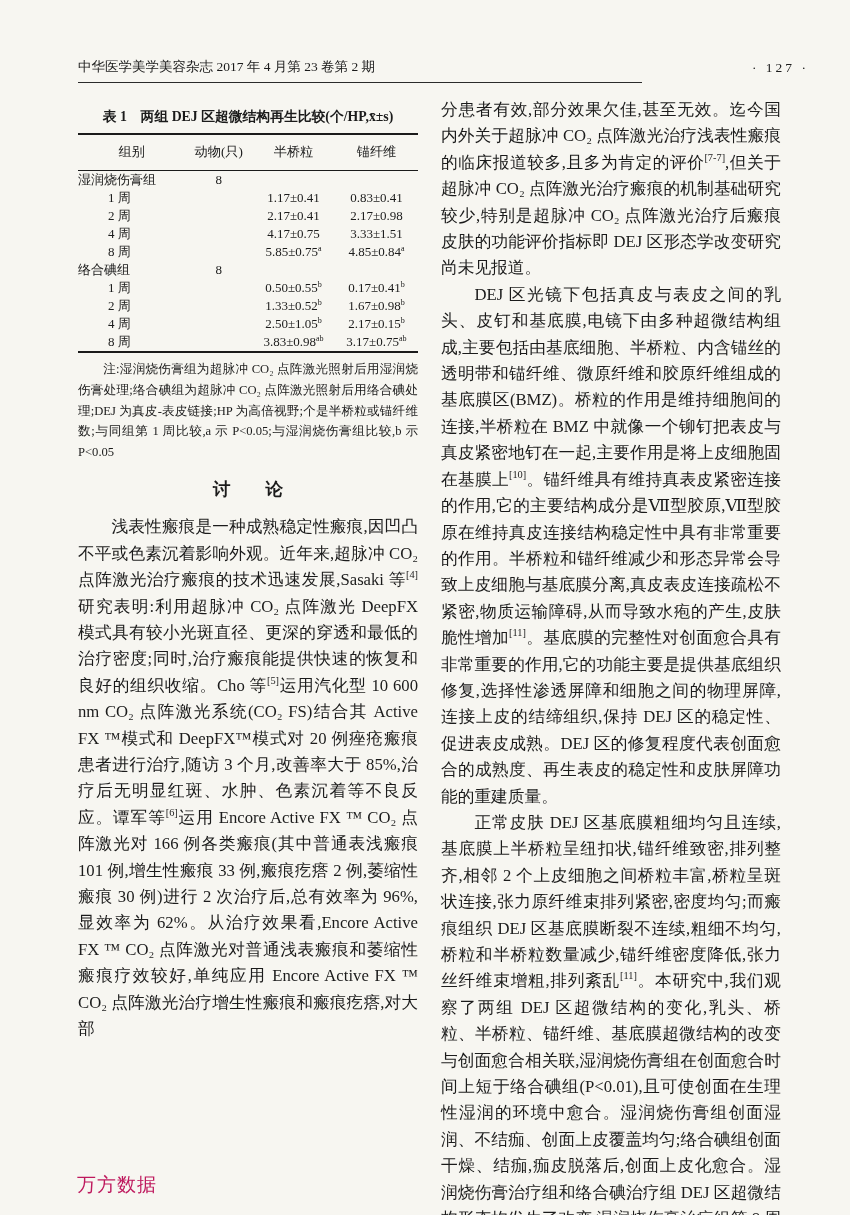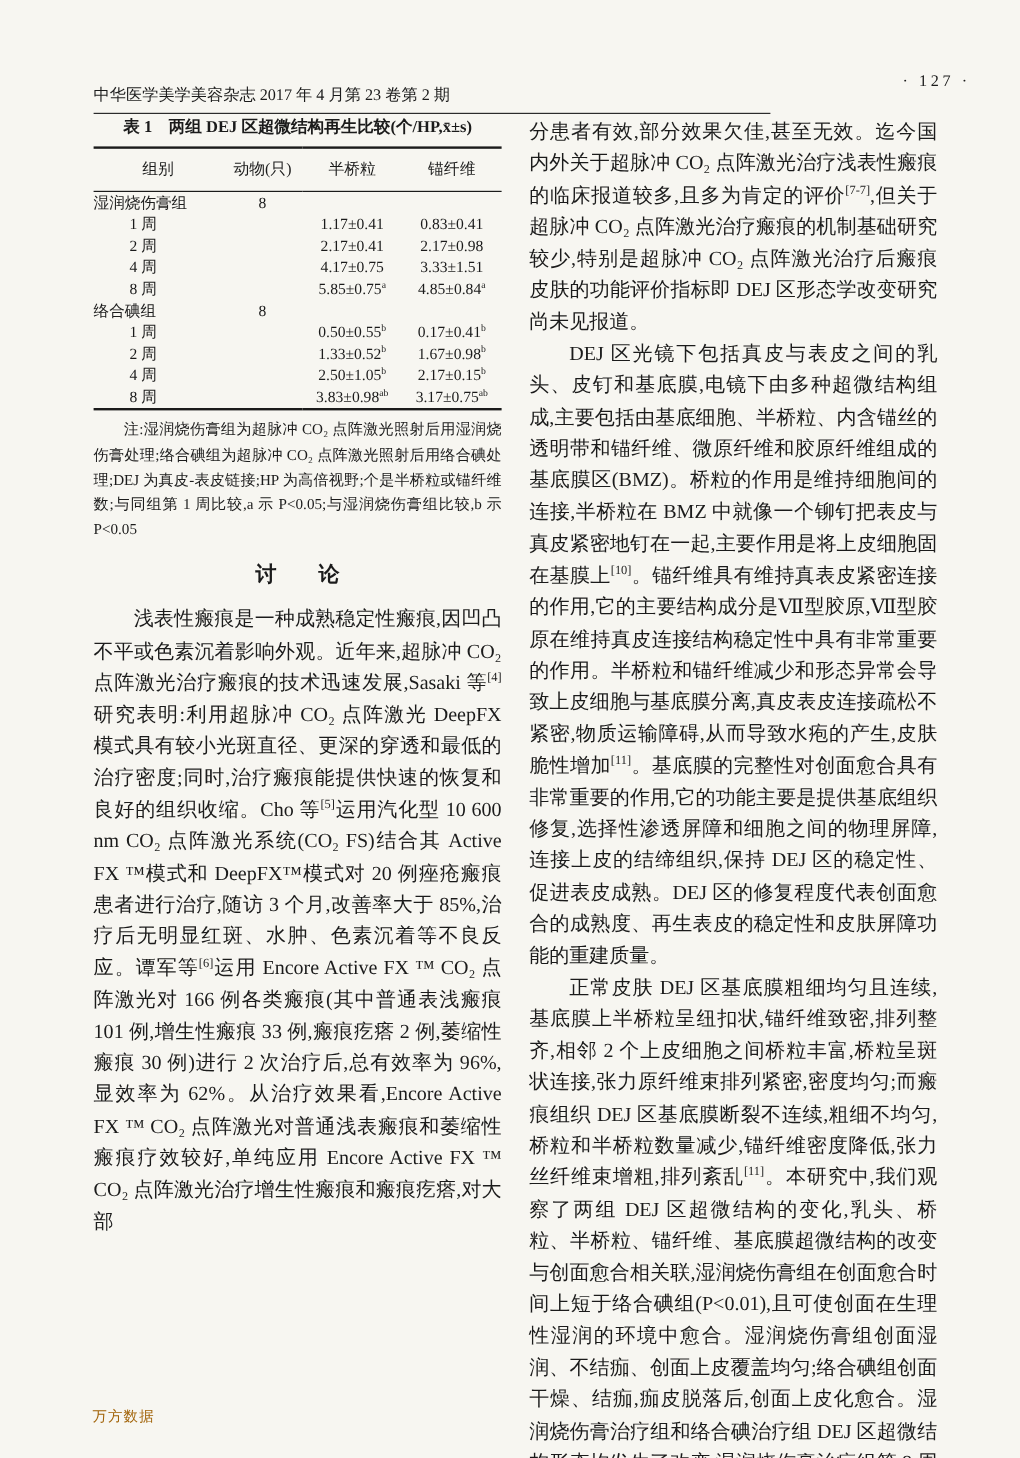--- a/index.html
+++ b/index.html
@@ -5,40 +5,40 @@
   * { margin:0; padding:0; box-sizing:border-box; }
   html,body { width:850px; height:1215px; }
   body {
     position:relative;
     background:#f7f6f1;
     color:#1b1b1b;
     font-family:"Liberation Serif","DejaVu Serif",serif;
     overflow:hidden;
   }
   .page-header {
-    position:absolute; top:68px; left:78px; width:564px;
+    position:absolute; top:56px; left:78px; width:564px;
     font-size:13.5px; line-height:22px; white-space:nowrap;
     border-bottom:1.4px solid #2b2b2b; padding-bottom:4px;
     display:flex; gap:16px;text-align:center;
   }
   .page-num {
     position:absolute; top:60px; left:752px;
     font-size:13.5px; letter-spacing:3px;
   }
   .col {
     position:absolute; top:97px; width:340px;
     font-size:16.7px; line-height:26.4px;
     text-align:justify;
   }
   .col-left { left:78px; }
   .col-right { left:441px; }
   p.indent { text-indent:2em; }
   sup { font-size:0.62em; vertical-align:super; line-height:0; }
 
-  .tbl-block { margin-bottom:9px; }
+  .tbl-block { margin-top:11px; margin-bottom:9px; }
   .tbl-title { font-size:13.8px; font-weight:bold; text-align:center; margin-bottom:7px; line-height:18px; }
   table.data {
     width:100%; border-collapse:collapse; font-size:13px;
     border-top:2px solid #1b1b1b; border-bottom:2px solid #1b1b1b;
   }
   table.data th {
     font-weight:normal; text-align:center; padding:4px 0 5px;
     border-bottom:1.4px solid #1b1b1b; font-size:13.2px;
   }
   table.data td { line-height:14px; padding:2px 0; }
@@ -48,21 +48,21 @@
   .tbl-note {
     font-size:12.6px; line-height:20.6px; margin-top:6px;
     text-align:justify; text-indent:2em;
   }
   h2.discussion {
     font-size:17.5px; font-weight:bold; text-align:center;
     margin:15px 0 13px; line-height:24px;
   }
   .watermark {
     position:absolute; left:77px; top:1172px;
-    font-size:12px; color:#a16207; letter-spacing:1px;
+    font-size:19px; color:#be185d; letter-spacing:1px;
   }
 </style>
 </head>
 <body>
 
 <div class="page-header">
   <span>中华医学美学美容杂志 2017 年 4 月第 23 卷第 2 期</span>
 </div>
 <div class="page-num">· 127 ·</div>
 

